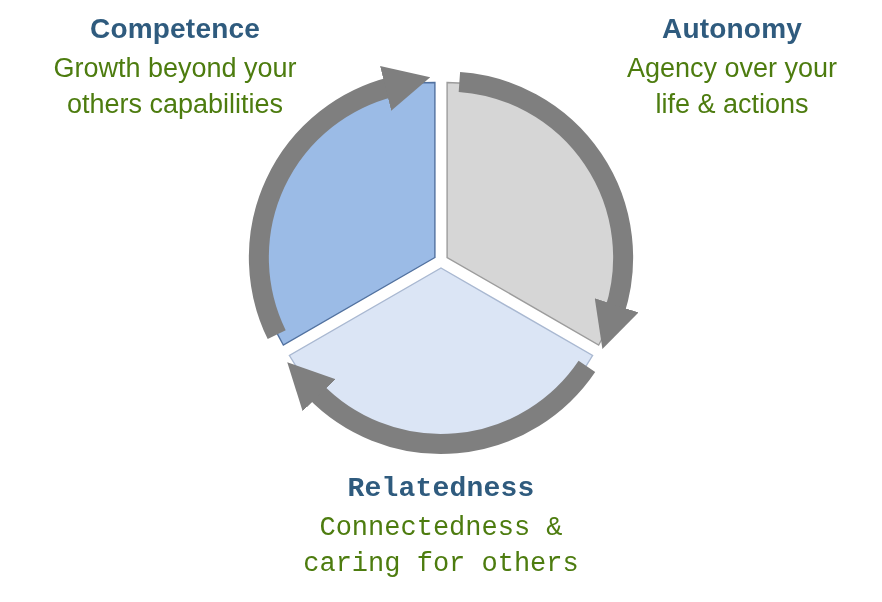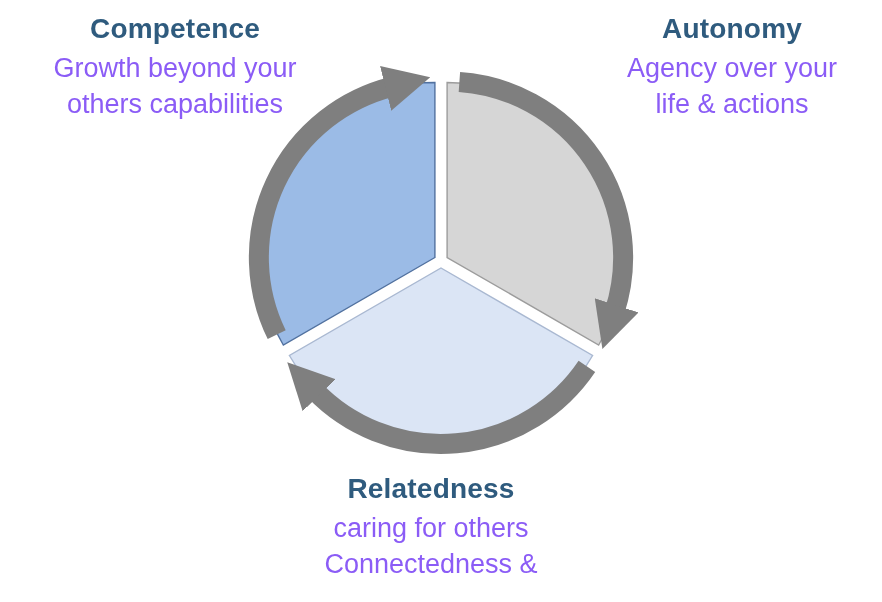--- a/index.html
+++ b/index.html
@@ -29,26 +29,26 @@
     font-size: 28px;
     font-weight: 700;
     color: #2F5B7E;
     line-height: 34px;
     margin-bottom: 4px;
     letter-spacing: 0.2px;
   }
   .seg-desc {
     font-size: 27px;
     font-weight: 400;
-    color: #8b5cf6;
+    color: #4d7c0f;
     line-height: 36px;
   }
   #competence-label { left: 8px;   top: 12px;  width: 334px; }
   #autonomy-label   { left: 565px; top: 12px;  width: 334px; }
-  #relatedness-label{ left: 264px; top: 472px; width: 334px; }
+  #relatedness-label{ left: 274px; top: 472px; width: 334px; font-family: Liberation Mono, monospace; }
 
   .wedge { stroke-width: 1.4px; }
   .wedge-competence  { stroke: #51719F; }
   .wedge-autonomy    { stroke: #9C9C9C; }
   .wedge-relatedness { stroke: #A9B8D1; }
   .ring-arc { fill: none; stroke-width: 20px; }
 </style>
 </head>
 <body>
 
@@ -84,17 +84,17 @@
   </div>
 
   <div class="label-block" id="autonomy-label">
     <div class="seg-title">Autonomy</div>
     <div class="seg-desc">Agency over your</div>
     <div class="seg-desc">life &amp; actions</div>
   </div>
 
   <div class="label-block" id="relatedness-label">
     <div class="seg-title">Relatedness</div>
+    <div class="seg-desc">Connectedness &amp;</div>
     <div class="seg-desc">caring for others</div>
-    <div class="seg-desc">Connectedness &amp;</div>
   </div>
 
 </div>
 
 </body></html>

